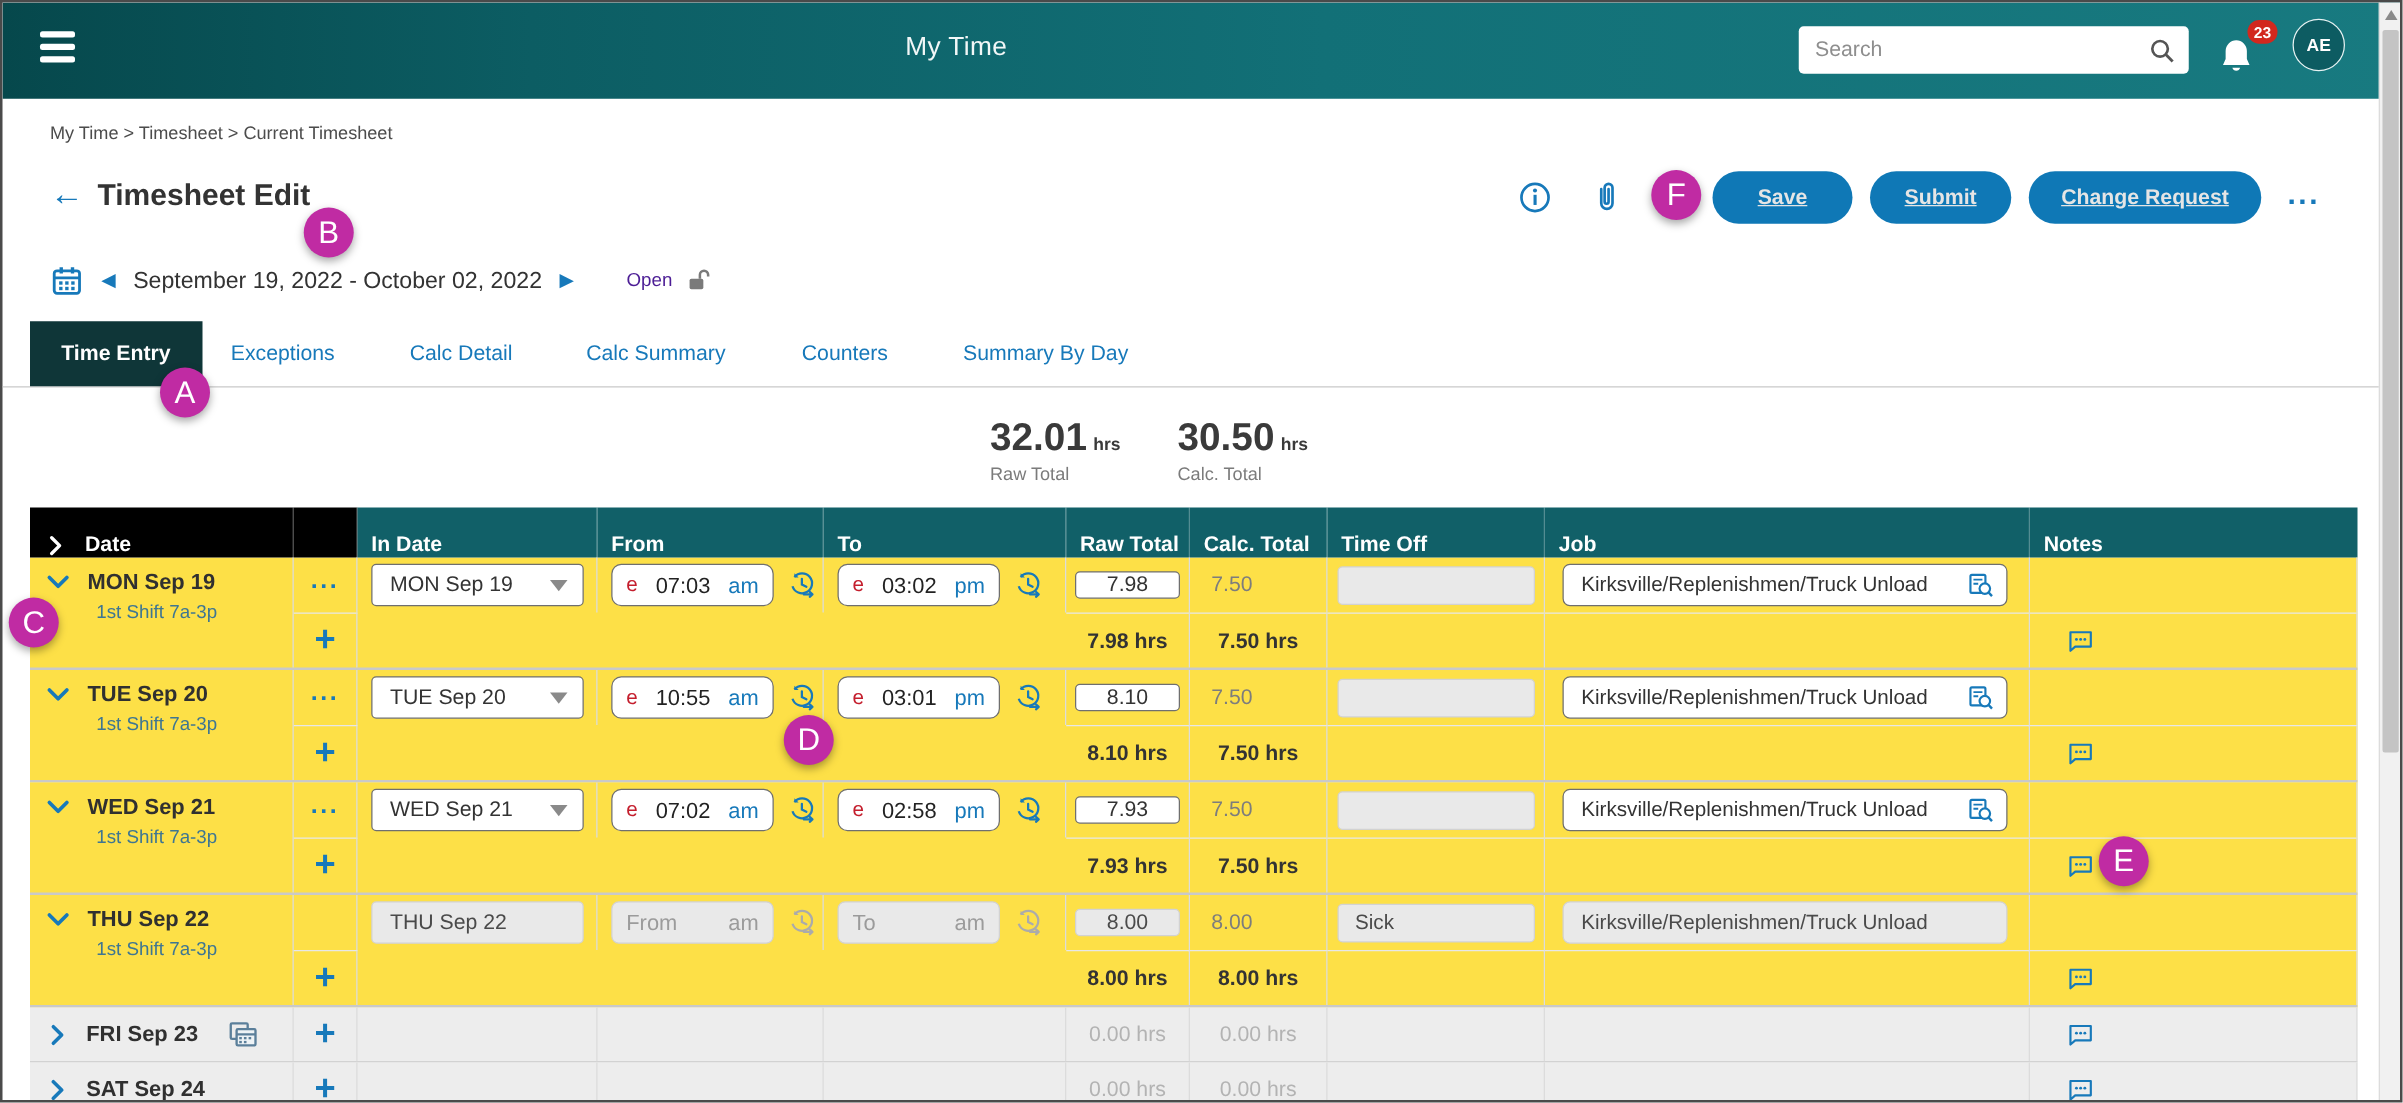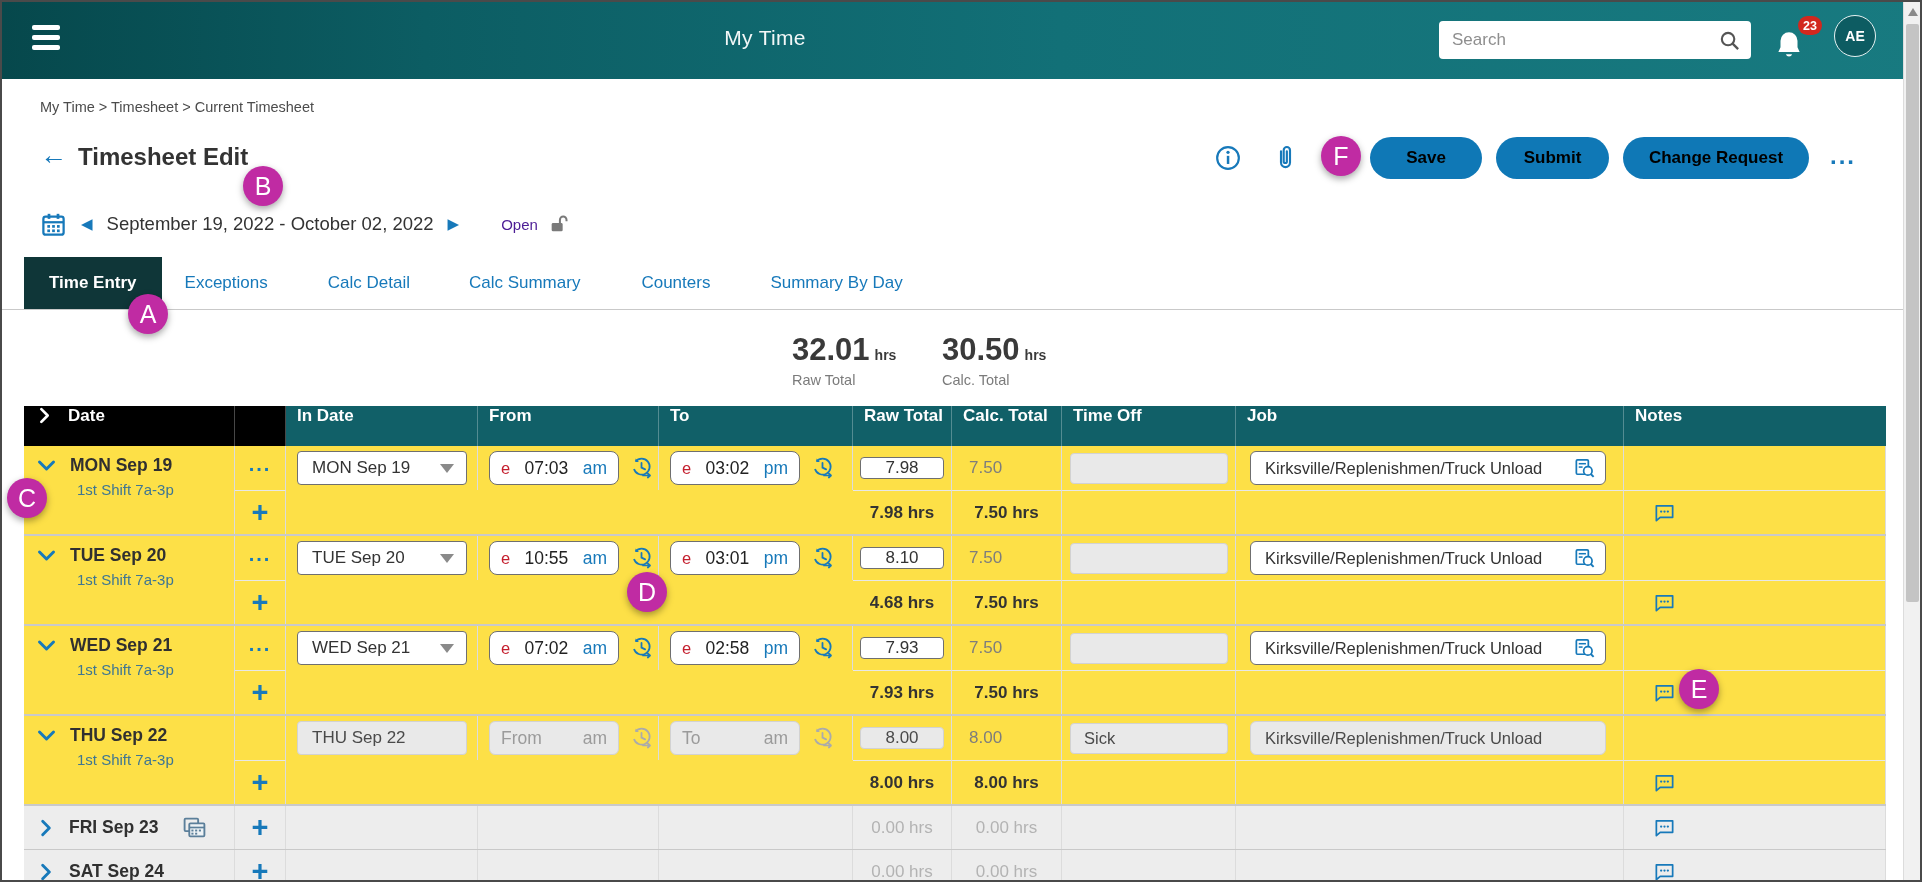--- a/index.html
+++ b/index.html
@@ -25,22 +25,22 @@
   .avatar { position:absolute; left:1832px; top:13px; width:42px; height:42px; border-radius:50%;
     background:#0d5c62; border:1.5px solid #e6f2f2; color:#fff; font-size:14px; font-weight:bold;
     display:flex; align-items:center; justify-content:center; cursor:pointer; }
 
   
   .breadcrumb { position:absolute; left:38px; top:97px; font-size:14.5px; color:#4c4c4c; }
   .backarrow { position:absolute; left:38px; top:140px; color:#1779ba; font-size:27px; font-weight:bold; cursor:pointer; line-height:1; }
   .pagetitle { position:absolute; left:76px; top:141px; font-size:24px; font-weight:bold; color:#333; }
 
   .iconbtn { position:absolute; color:#1779ba; cursor:pointer; }
-  .pillbtn { position:absolute; top:135px; height:42px; border-radius:21px; background:#0f78b6; color:#000000;
-    font-size:17px; font-weight:bold; border:none; cursor:pointer; font-family:inherit; }
+  .pillbtn { position:absolute; top:135px; height:42px; border-radius:21px; background:#0f78b6; color:#e5e5e5;
+    font-size:17px; font-weight:bold; border:none; cursor:pointer; font-family:inherit;text-decoration:underline; }
   .morebtn { position:absolute; left:1828px; top:140px; color:#1779ba; font-size:24px; font-weight:bold;
     letter-spacing:2px; cursor:pointer; }
 
   
   .period { position:absolute; left:38px; top:205px; height:34px; display:flex; align-items:center; gap:14px; }
   .period .cal { color:#1779ba; }
   .navarrow { color:#1779ba; font-size:15px; cursor:pointer; }
   .periodtext { font-size:18.5px; color:#333; }
   .statustext { font-size:15px; color:#4c1d95; margin-left:28px; }
 
@@ -53,21 +53,21 @@
   
   .totblock { position:absolute; top:330px; width:210px; text-align:left; }
   .totblock .num { font-size:31px; font-weight:bold; color:#3a3a3a; }
   .totblock .unit { font-size:14px; font-weight:bold; color:#3a3a3a; margin-left:5px; }
   .totblock .lbl { font-size:14.5px; color:#7b7b7b; margin-top:4px; }
 
   
   .tbl { position:absolute; left:22px; top:404px; width:1862px; }
   .g { display:grid; grid-template-columns:211px 51px 192px 181px 194px 99px 110px 174px 388px 262px; }
   .thead { height:40px; }
-  .th { background:#116068; color:#fff; font-size:17px; font-weight:bold; display:flex; align-items:flex-start;
+  .th { background:#116068; color:#fff; font-size:17px; font-weight:bold; display:flex; align-items:flex-end;
     padding-left:11px; border-right:1px solid rgba(255,255,255,.28); }
   .th.black { background:#000; }
   .th .hchev { margin-right:14px; display:flex; cursor:pointer; }
 
   .day { grid-template-rows:44px 44px; border-bottom:2px solid #c9c9c9; background:#fde047; }
   .day.single { grid-template-rows:43px; border-bottom:1px solid #c9c9c9; background:#ededed; }
   .c { border-right:1px solid #dcdcdc; display:flex; align-items:center; overflow:hidden; }
   .r2 { border-top:1px solid #e7e7e7; }
   .datec { grid-row:1/3; grid-column:1; flex-direction:column; align-items:flex-start; justify-content:flex-start;
     padding:9px 0 0 12px; }
@@ -444,21 +444,21 @@
         <div class="jbox">
           <span>Kirksville/Replenishmen/Truck Unload</span>
           <span class="lookup">
             <svg width="23" height="23">
               <use href="#i-lookup"></use>
             </svg>
           </span>
         </div>
       </div>
     <div class="c cNotes"></div>
-    <div class="c cRaw sub r2">4.68 hrs</div>
+    <div class="c cRaw sub r2">8.10 hrs</div>
     <div class="c cCalc sub r2" style="padding-left:0;justify-content:center">7.50 hrs</div>
     <div class="c cOff r2"></div>
     <div class="c cJob r2"></div>
     <div class="c cNotes r2">
         <span class="noteicon">
           <svg width="23" height="23">
             <use href="#i-note"></use>
           </svg>
         </span>
       </div>

